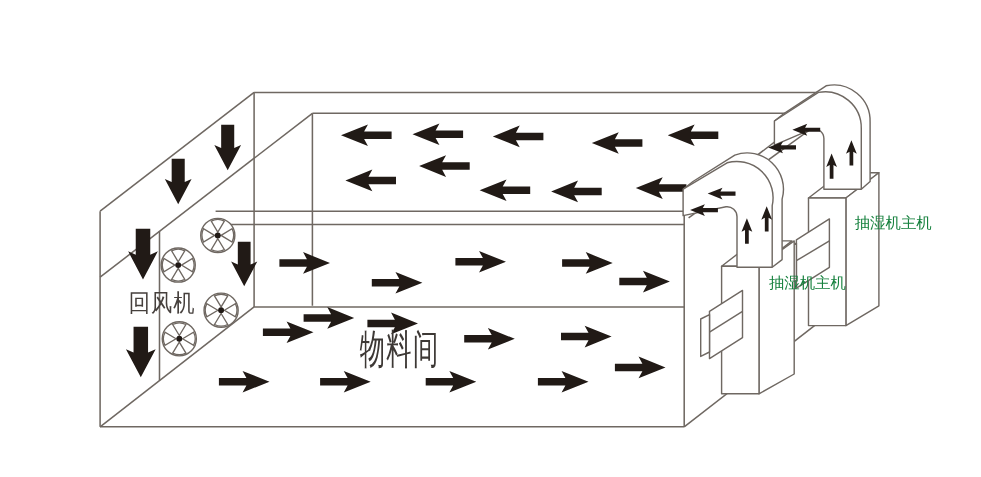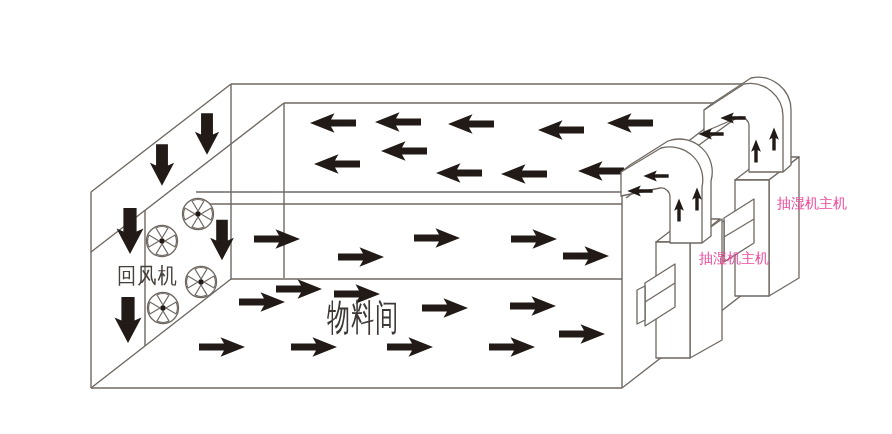--- a/index.html
+++ b/index.html
@@ -4,21 +4,21 @@
 <style>
   html,body{margin:0;padding:0;background:#ffffff;}
   #stage{
     position:relative;width:892px;height:434px;background:#ffffff;overflow:hidden;
     font-family:"Liberation Serif","DejaVu Serif",serif;
   }
   #stage svg{position:absolute;left:0;top:0;}
   .lbl{position:absolute;color:#46403d;white-space:nowrap;}
   .lbl-return{left:117px;top:261px;font-size:22px;letter-spacing:1px;transform:scaleX(0.88);transform-origin:0 0;}
   .lbl-room{left:327px;top:293px;font-size:37px;letter-spacing:2px;color:#3d3835;transform:scaleX(0.62);transform-origin:0 0;}
-  .lbl-vert{width:15px;font-size:14px;line-height:15.6px;word-break:break-all;text-align:center;letter-spacing:0;color:#ec4899;}
+  .lbl-vert{width:15px;font-size:14px;line-height:15.6px;word-break:break-all;text-align:center;letter-spacing:0;color:#15803d;}
   .lbl-dehum1{left:699px;top:251px;}
   .lbl-dehum2{left:777px;top:196px;}
 </style>
 </head>
 <body>
 
 <div id="stage">
   <svg width="892" height="434" viewBox="0 0 892 434">
     <defs>
 

